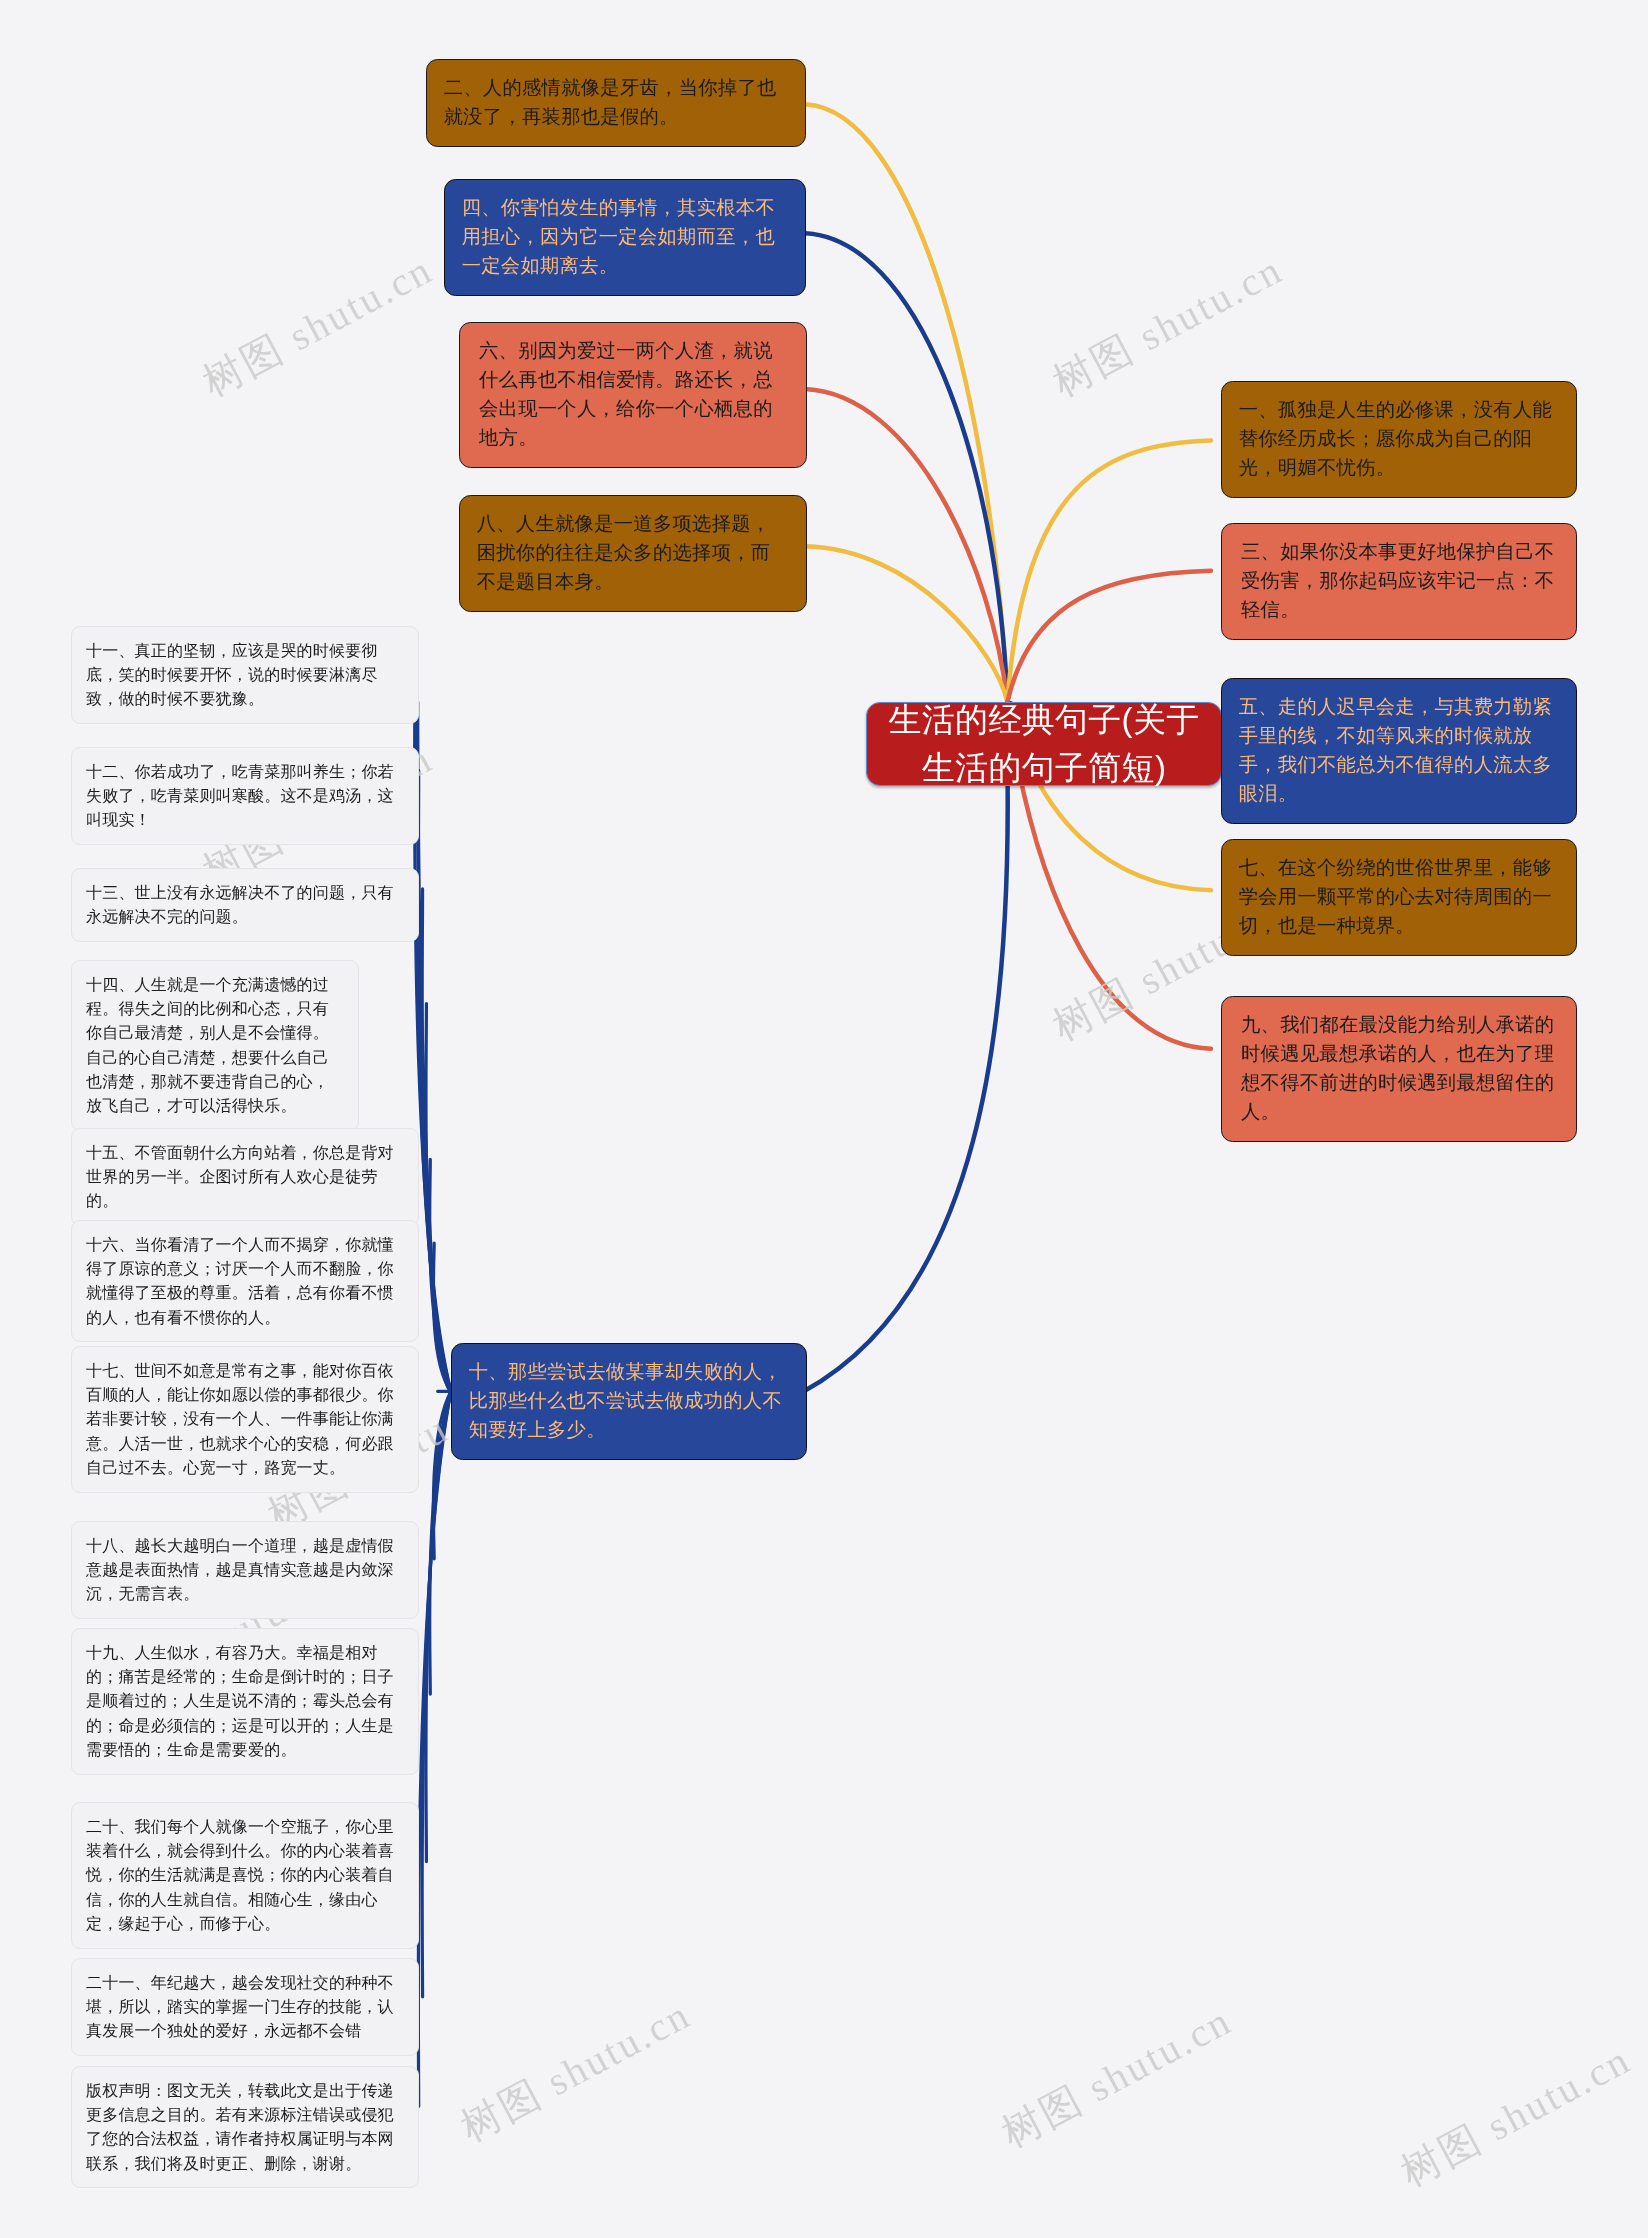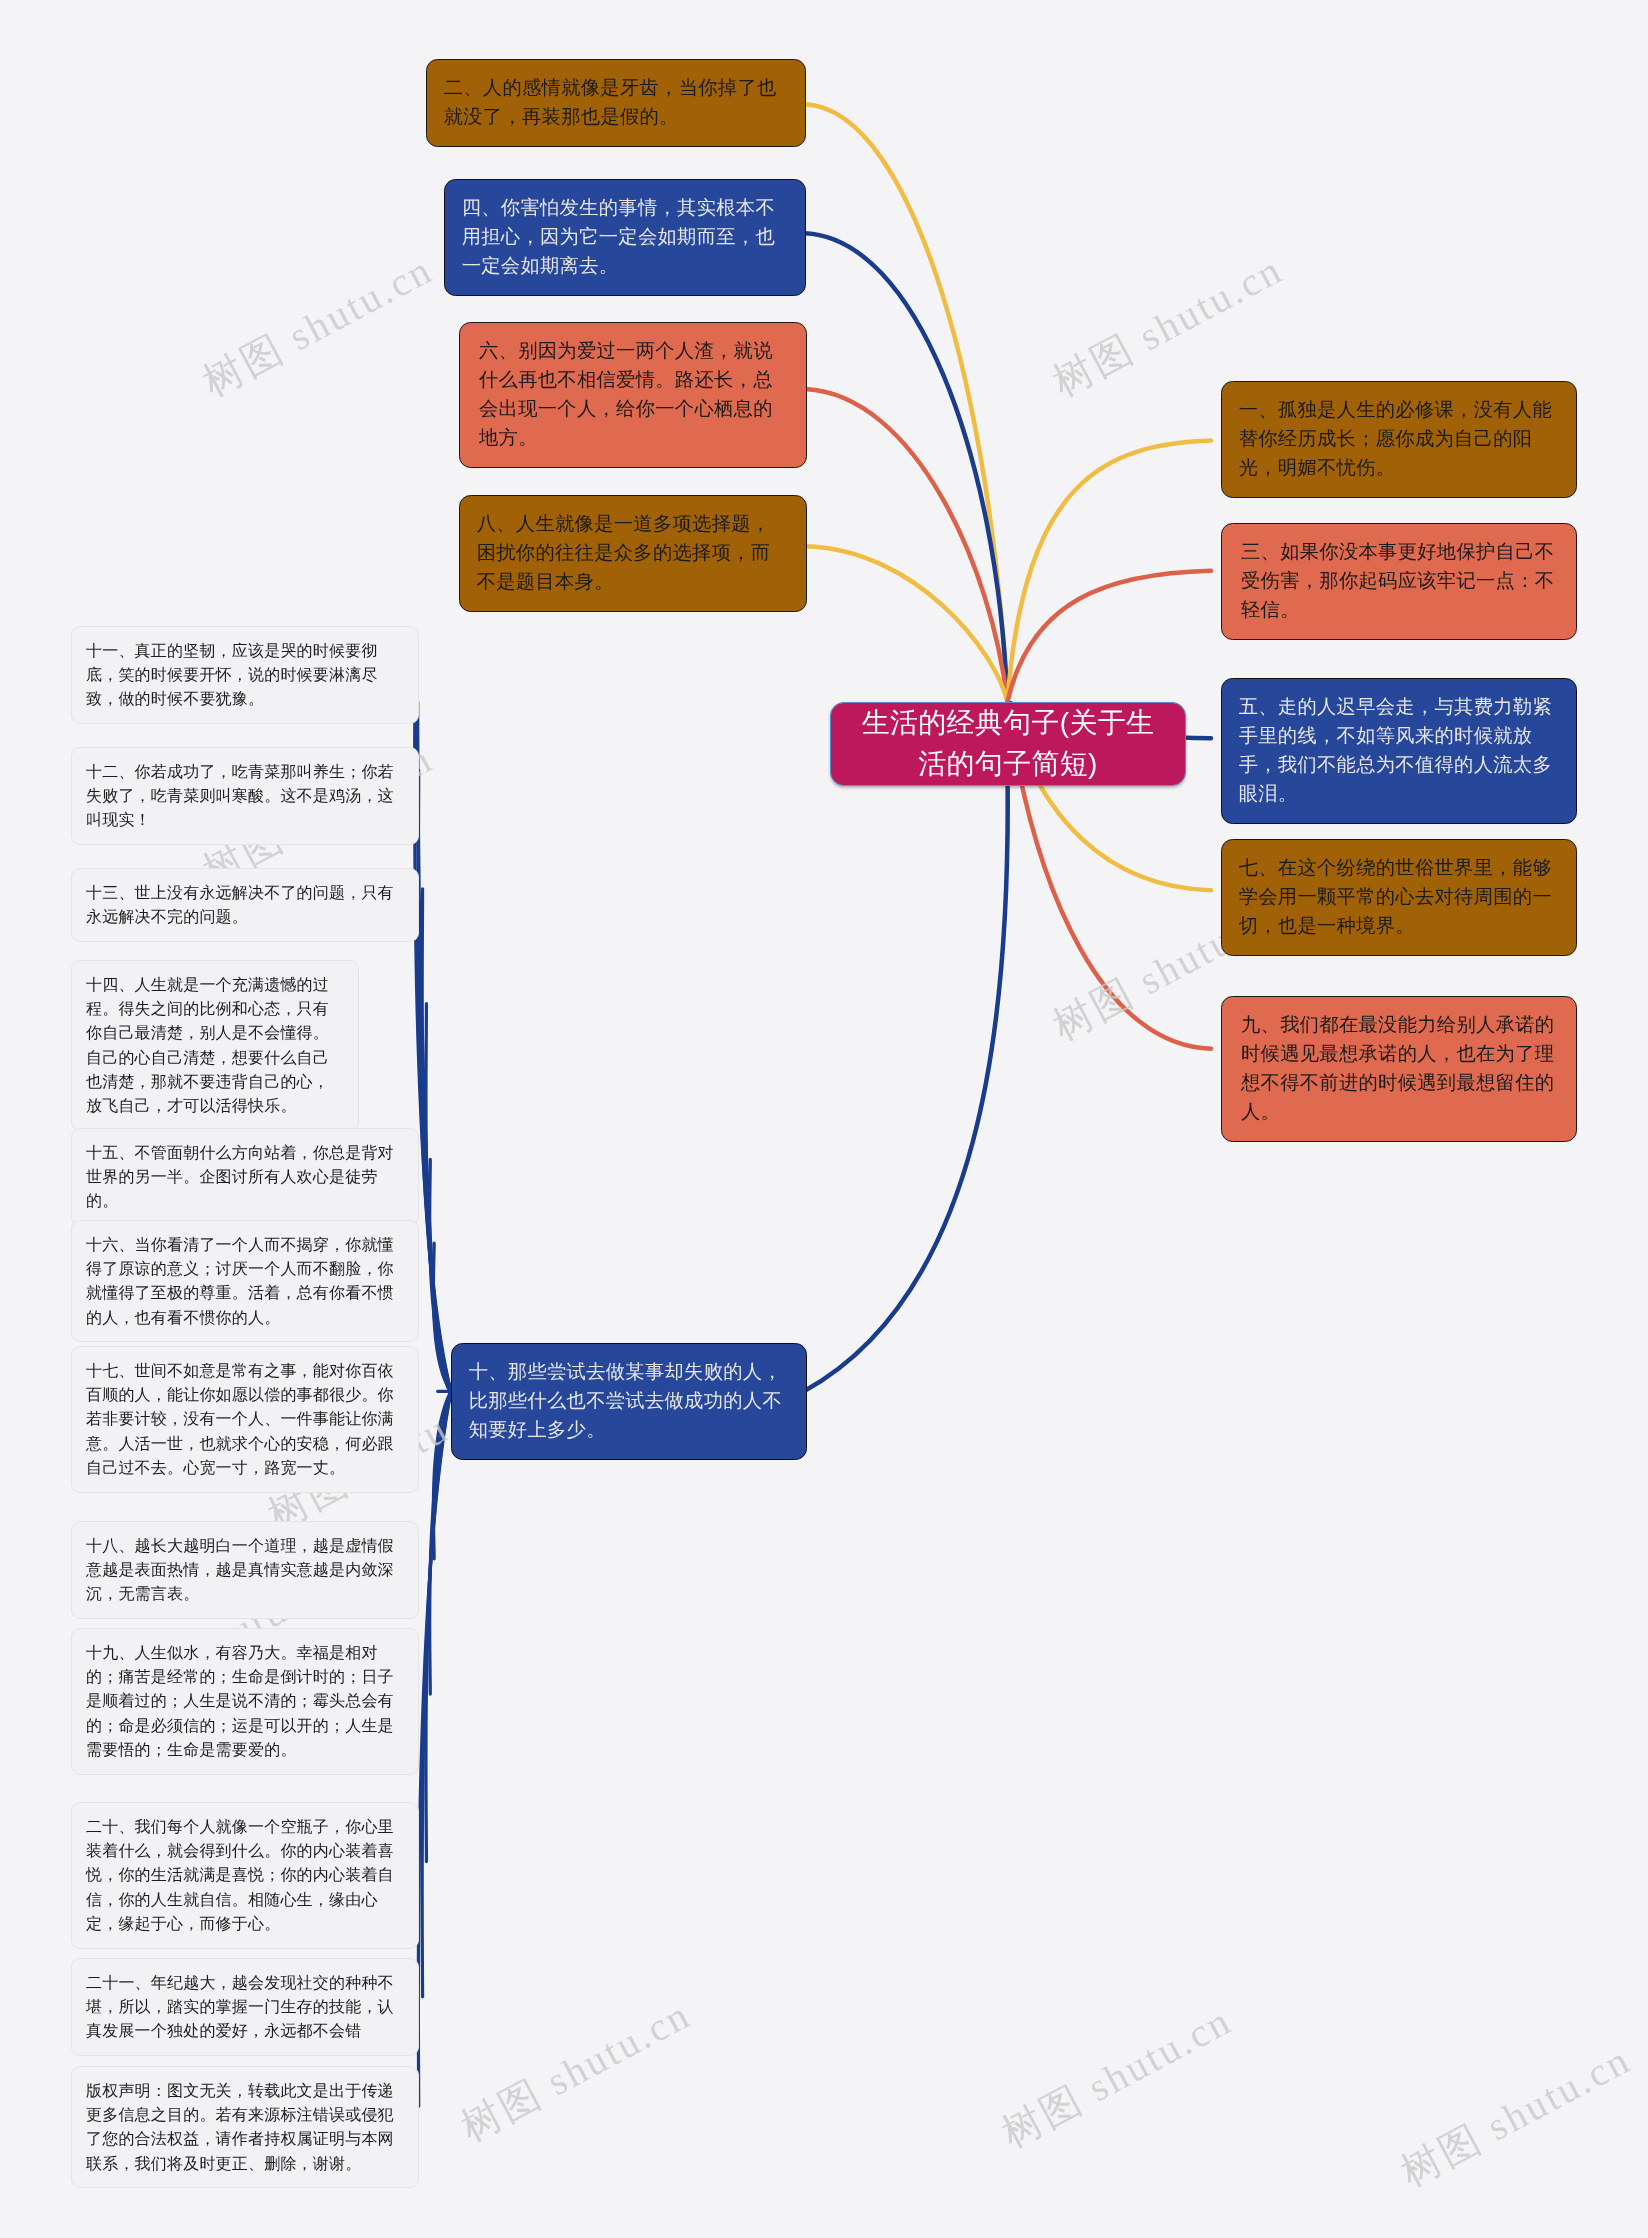--- a/index.html
+++ b/index.html
@@ -23,29 +23,30 @@
   
   .node{
     position:absolute;box-sizing:border-box;
     border-radius:11.6px;
     padding:14px 16.7px;
     font-size:19.3px;line-height:1.5;
     letter-spacing:0.3px;
     word-break:break-all;
   }
   .node.central{
-    background:#be185d;color:#FFFFFF;
+    background:#b91c1c;color:#FFFFFF;
     border:1.9px solid #5A8AD6;
     border-radius:14px;
-    text-align:center;font-size:28px;line-height:1.45;
+    text-align:center;font-size:33px;line-height:1.45;
     box-shadow:0 1.3px 2.6px rgba(0,0,0,.25);
+    margin-left:36px;
   }
   .node.yellow{background:#a16207;color:#1B1B1B;border:1.9px solid #1A1A1A;}
   .node.red{background:#E06A4F;color:#1B1B1B;border:1.9px solid #1A1A1A;padding-left:19px;}
-  .node.blue{background:#27479B;color:#e5e5e5;border:1.9px solid #111111;}
+  .node.blue{background:#27479B;color:#fdba74;border:1.9px solid #111111;}
 
   
   .leaf{
     position:absolute;box-sizing:border-box;
     background:#F2F2F4;border:1.3px solid #E4E4E8;
     border-radius:9px;
     padding:11.6px 14px;
     font-size:16px;line-height:1.52;color:#1C1C1C;
     word-break:break-all;letter-spacing:0.2px;
   }

